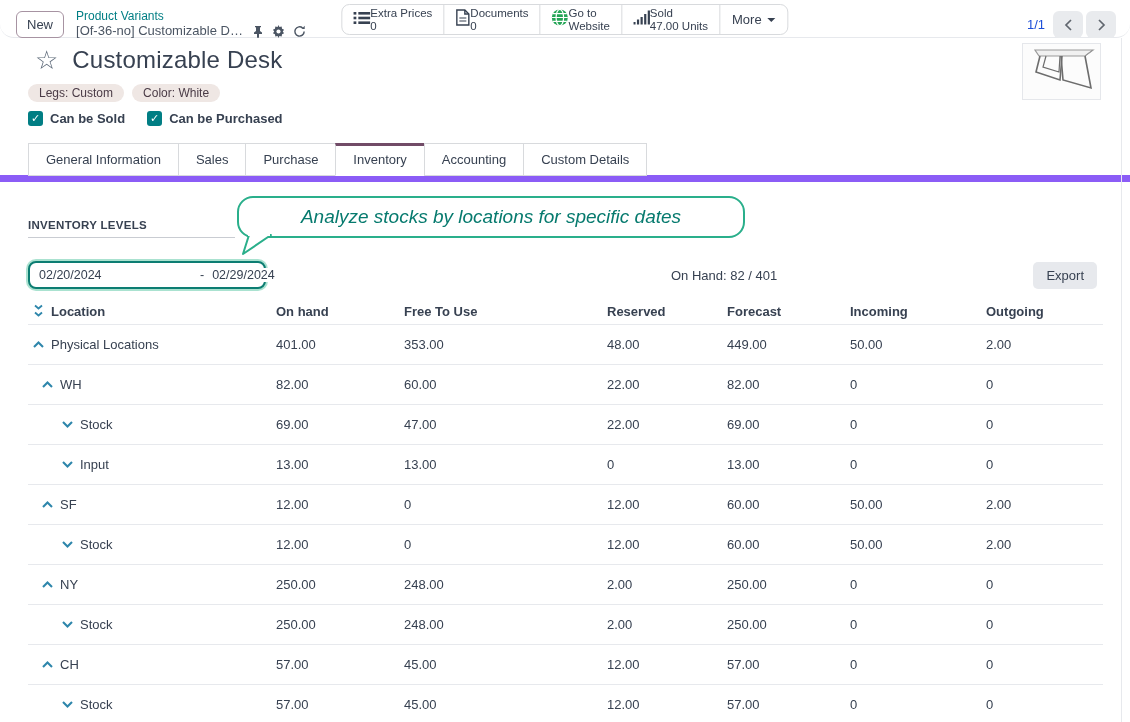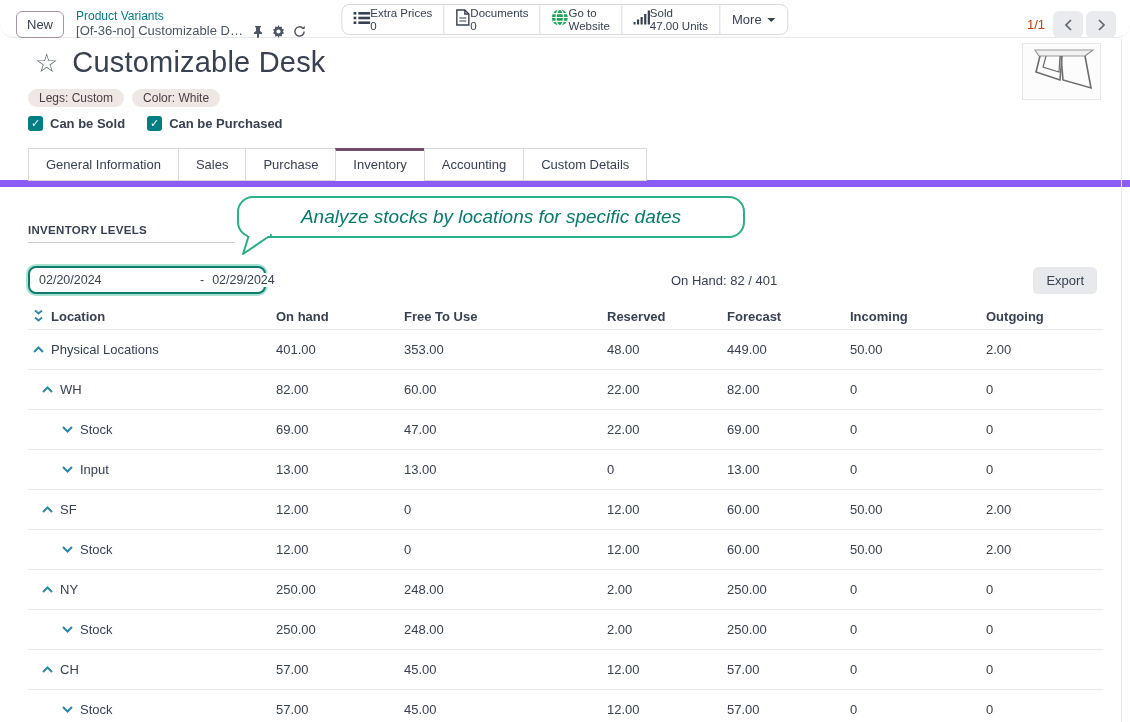--- a/index.html
+++ b/index.html
@@ -24,29 +24,29 @@
     border-left:1px solid #d8dadd; cursor:pointer; white-space:nowrap; }
   .stat-btn:first-child { border-left:none; }
   .stat-text { display:flex; flex-direction:column; justify-content:center; line-height:1.12; }
   .stat-l1, .stat-l2 { font-size:11.5px; color:#374151; }
   .more-btn { display:flex; align-items:center; gap:6px; padding:2px 12px;
     border-left:1px solid #d8dadd; font-size:13px; font-weight:500; cursor:pointer; }
   .caret-down { width:0; height:0; border-left:4px solid transparent;
     border-right:4px solid transparent; border-top:4px solid #374151; display:inline-block; }
 
   .pager { margin-left:auto; display:flex; align-items:center; gap:8px; }
-  .pager-count { font-size:13px; color:#c2410c; }
+  .pager-count { font-size:13px; color:#1d4ed8; }
   .pager-btns { display:flex; gap:3px; }
   .pager-btn { width:30px; height:27px; background:#e9ebee; border:none; border-radius:6px;
     display:flex; align-items:center; justify-content:center; cursor:pointer; color:#60666e; }
 
   
   .prod-head { padding:8px 0 0 35px; display:flex; align-items:center; gap:14px; }
   .fav-star { font-size:26px; color:#5f6b7a; line-height:1; cursor:pointer; }
-  .prod-title { font-size:29px; font-weight:500; color:#374151; letter-spacing:.2px; }
+  .prod-title { font-size:24px; font-weight:500; color:#374151; letter-spacing:.2px; }
   .prod-img { position:absolute; top:43px; right:29px; width:79px; height:57px;
     border:1px solid #e5e7eb; background:#fcfcfc; overflow:hidden; cursor:pointer; }
 
   .tag-row { margin:10px 0 0 28px; display:flex; gap:8px; }
   .tag { background:#efe7e4; color:#4a3b46; font-size:12px; padding:2px 11px;
     border-radius:11px; cursor:pointer; }
 
   .check-row { margin:9px 0 0 28px; display:flex; gap:22px; }
   .check-item { display:flex; align-items:center; gap:7px; cursor:pointer; }
   .checkbox { width:15px; height:15px; border-radius:3px; background:#017e84;

